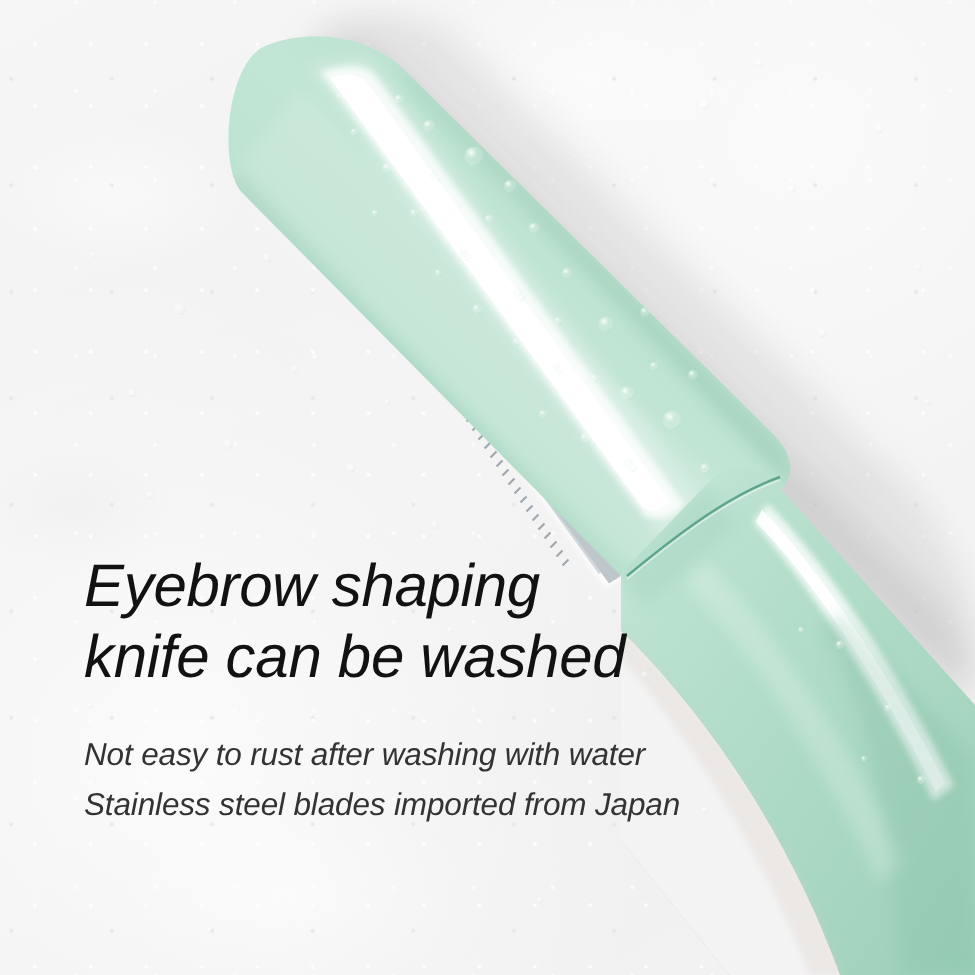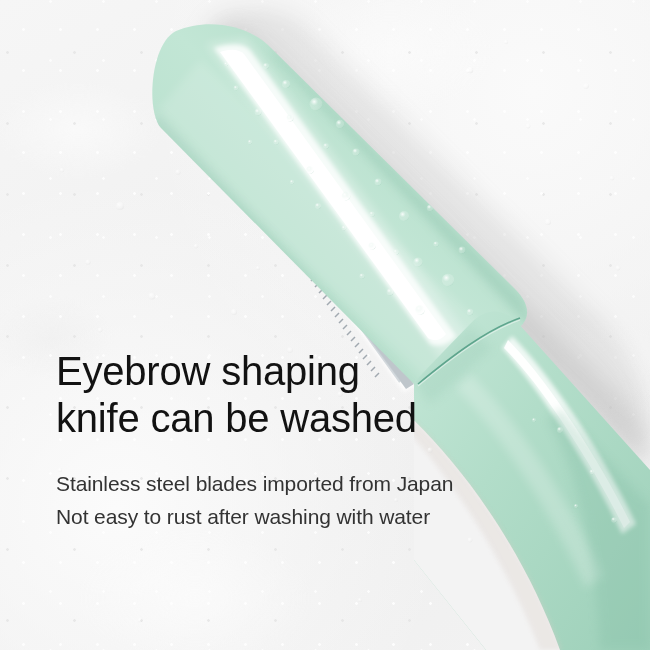--- a/index.html
+++ b/index.html
@@ -53,22 +53,23 @@
   }
 
   
   .product-layer { position: absolute; inset: 0; }
   .product-layer svg { display: block; width: 650px; height: 650px; }
 
   
   .copy {
     position: absolute;
     left: 56px;
-    top: 348px;
+    top: 368px;
     width: 540px;
+    font-style: italic;
   }
   .headline {
     margin: 0;
     font-size: 40px;
     line-height: 47px;
     font-weight: 400;
     color: #121212;
     letter-spacing: -0.2px;
     white-space: pre-line;
   }
@@ -319,18 +320,18 @@
 
       </g>
     </svg>
   </div>
 
   <div class="copy">
     <h1 class="headline">Eyebrow shaping
 knife can be washed</h1>
 
     <ul class="bullets">
+      <li>Not easy to rust after washing with water</li>
       <li>Stainless steel blades imported from Japan</li>
-      <li>Not easy to rust after washing with water</li>
     </ul>
   </div>
 
 </div>
 
 </body></html>

